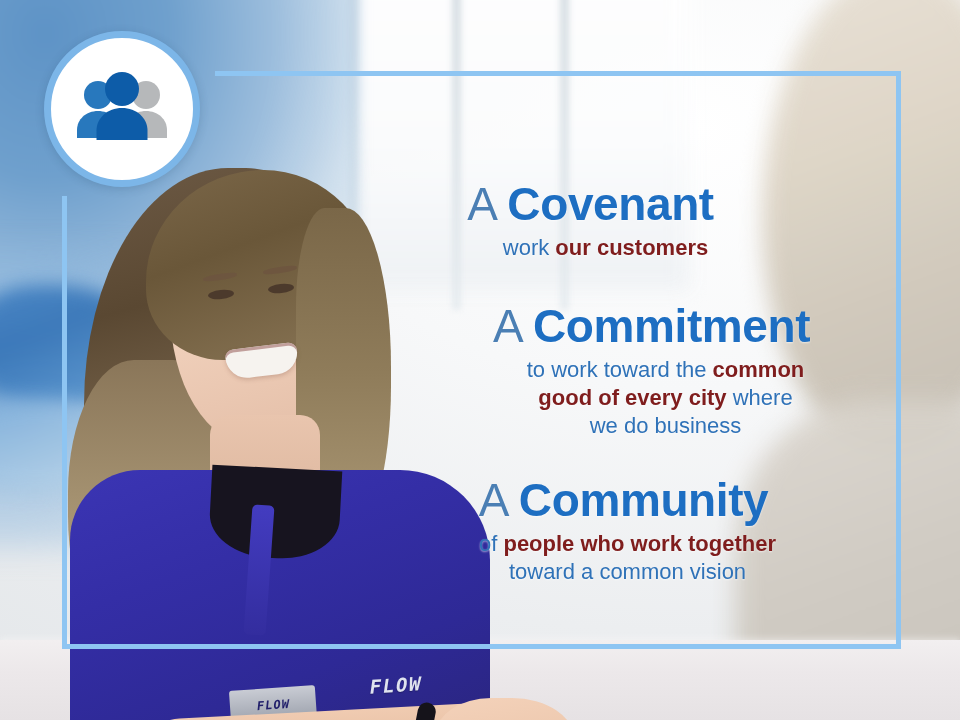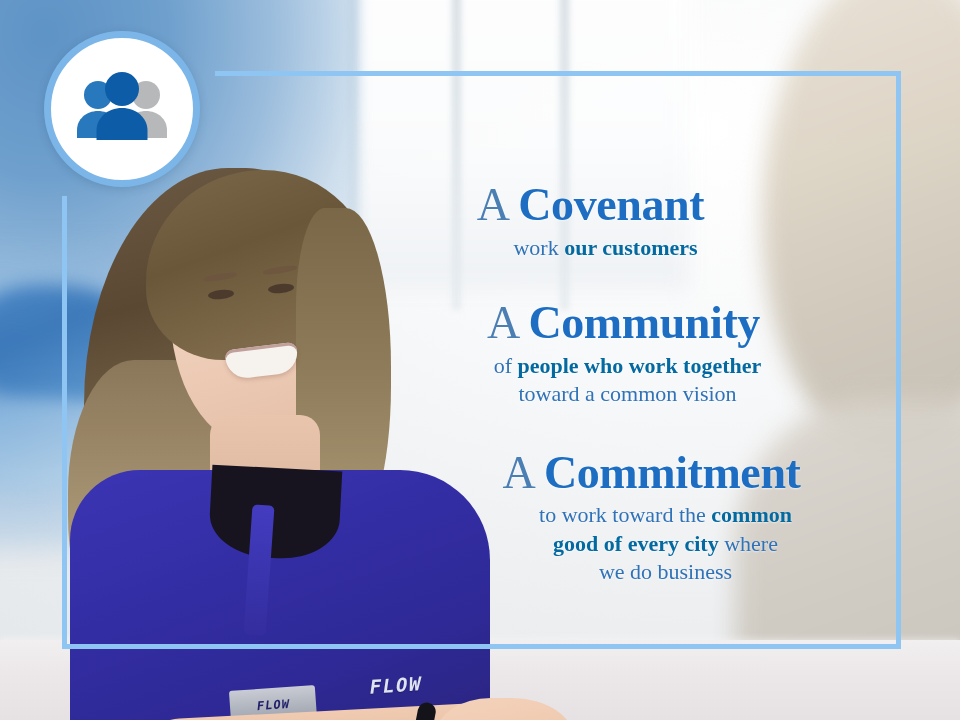--- a/index.html
+++ b/index.html
@@ -190,35 +190,35 @@
   
   .headline{
     position:absolute;left:222px;top:93px;width:660px;
     text-align:center;
     font-family:"DejaVu Sans","Liberation Sans",sans-serif;
     font-weight:700;font-size:58px;line-height:1.05;
     letter-spacing:-0.5px;
     color:#17539e;
     text-shadow:0 1px 2px rgba(255,255,255,.55);
   }
-  .principles{position:absolute;left:300px;top:180px;width:585px;font-family:Liberation Serif, serif;}
+  .principles{position:absolute;left:300px;top:180px;width:585px;}
   .block{margin-bottom:18px;text-align:center;}
   .block .big{
     font-size:46px;line-height:1.08;letter-spacing:-0.4px;
     white-space:nowrap;
     text-shadow:0 1px 2px rgba(255,255,255,.6);
   }
   .block .big .lead{color:#4b7fb4;font-weight:400;}
   .block .big .word{color:#1d6ec2;font-weight:700;}
   .block .sub{
     font-size:22px;line-height:1.28;color:#2f72b8;font-weight:400;
     margin-top:4px;
     text-shadow:0 1px 2px rgba(255,255,255,.6);
   }
-  .block .sub b{font-weight:700;color:#0369a1;}
+  .block .sub b{font-weight:700;color:#7f1d1d;}
 
   
   #block-covenant{margin-left:-4px;}
   #block-covenant .sub{padding-left:30px;}
   #block-community{margin-top:36px;margin-left:62px;}
   #block-community .sub{padding-left:8px;}
   #block-commitment{margin-top:40px;margin-left:118px;}
   #block-commitment .sub{padding-left:28px;}
 </style>
 </head>
@@ -292,35 +292,35 @@
 
     <div class="block" id="block-covenant">
       <div class="big">
         <span class="lead">A </span><span class="word">Covenant</span>
       </div>
       <div class="sub">
         <div><span>work </span><b>our customers</b></div>
       </div>
     </div>
 
-    <div class="block" id="block-community">
-      <div class="big">
-        <span class="lead">A </span><span class="word">Community</span>
-      </div>
-      <div class="sub">
-        <div><span>of </span><b>people who work together</b></div>
-        <div><span>toward a common vision</span></div>
-      </div>
-    </div>
-
     <div class="block" id="block-commitment">
       <div class="big">
         <span class="lead">A </span><span class="word">Commitment</span>
       </div>
       <div class="sub">
         <div><span>to work toward the </span><b>common</b></div>
         <div><b>good of every city</b><span> where</span></div>
         <div><span>we do business</span></div>
       </div>
     </div>
 
+    <div class="block" id="block-community">
+      <div class="big">
+        <span class="lead">A </span><span class="word">Community</span>
+      </div>
+      <div class="sub">
+        <div><span>of </span><b>people who work together</b></div>
+        <div><span>toward a common vision</span></div>
+      </div>
+    </div>
+
   </div>
 </div>
 
 </body></html>

